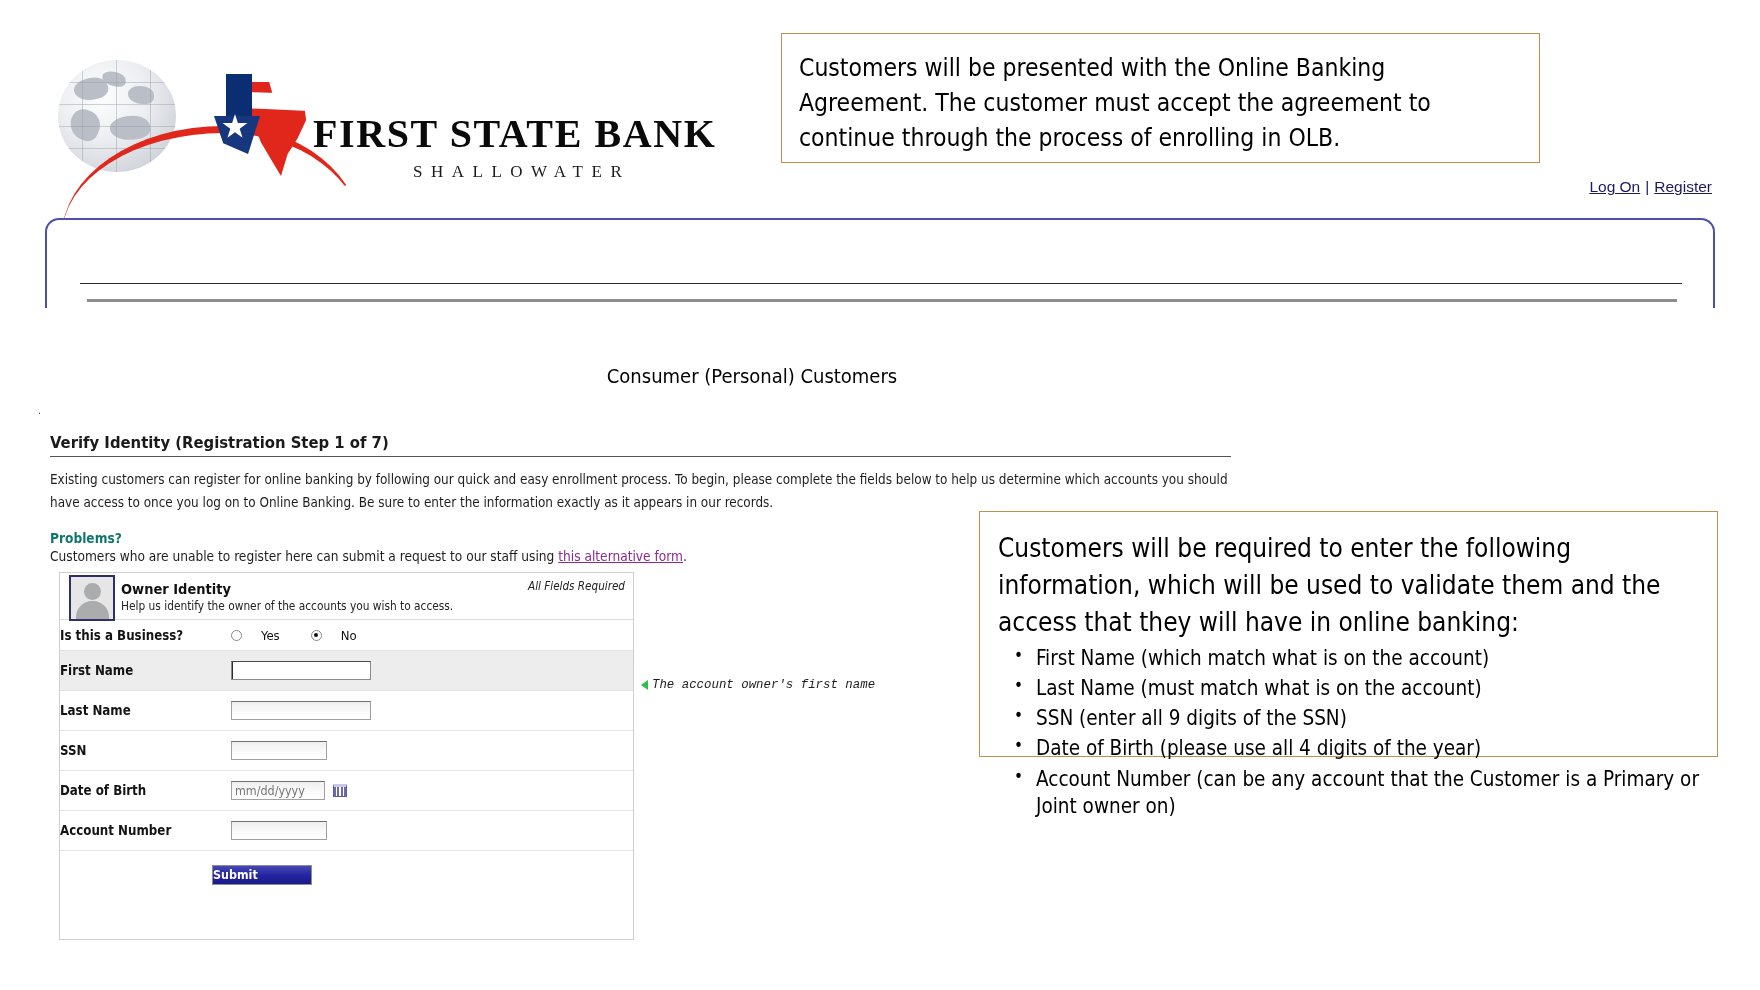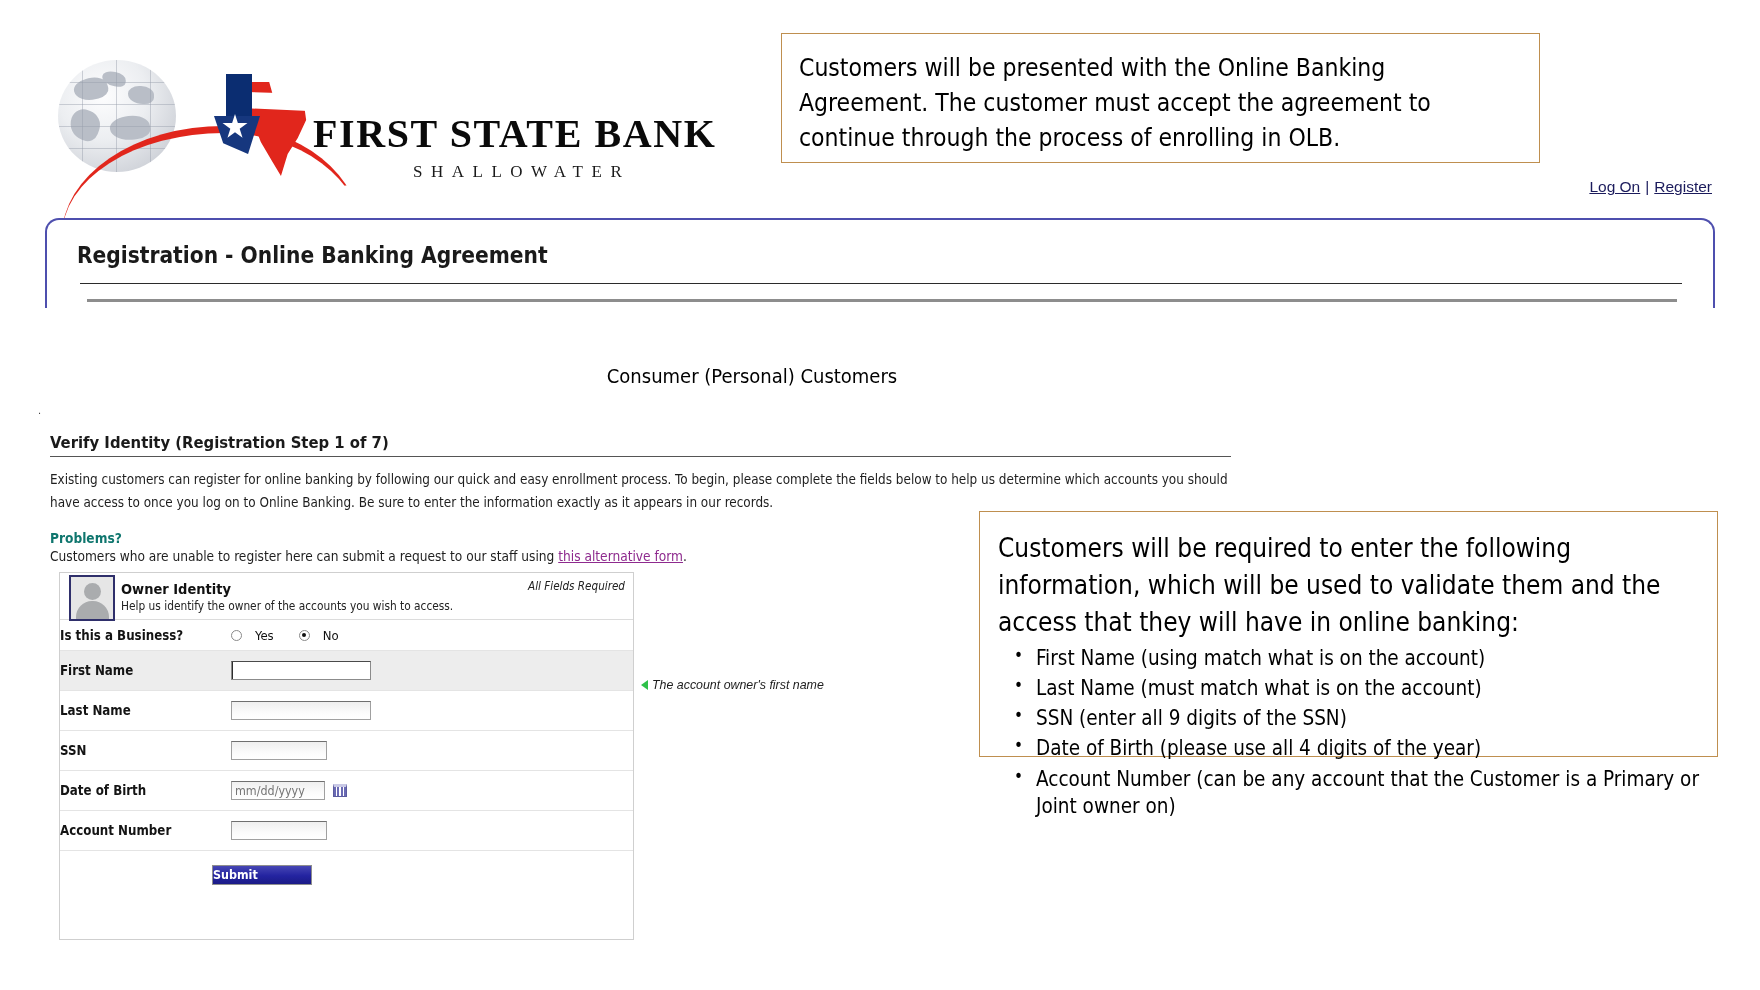--- a/index.html
+++ b/index.html
@@ -236,21 +236,21 @@
     font-size: 12.4px; color: #9d9d9d; padding: 0 3px;
   }
   .txt.w-wide { width: 140px; }
   .txt.w-mid { width: 96px; }
   .txt.w-dob { width: 94px; }
   .txt.focused {
     background: #ffffff; border-color: #8b8b8b; border-top-color: #4a4a4a;
     box-shadow: inset 1px 0 0 #2d2d2d;
   }
   .radio-group {
-    display: flex; align-items: center; gap: 13px;
+    display: flex; align-items: center; gap: 19px;
     font-family: "DejaVu Sans Condensed", "Liberation Sans Narrow", "Liberation Sans", sans-serif;
     font-size: 13px; color: #111;
   }
   .radio {
     width: 11px; height: 11px; border-radius: 50%;
     border: 1px solid #8a8a8a; background: #fff; display: inline-block;
     position: relative; flex: none;
   }
   .radio.on::after {
     content: ""; position: absolute; left: 2.5px; top: 2.5px;
@@ -272,21 +272,21 @@
     color: #ffffff;
     font-family: "DejaVu Sans Condensed", "Liberation Sans Narrow", "Liberation Sans", sans-serif;
     font-size: 12.4px; font-weight: bold; cursor: pointer;
     text-align: left; line-height: 18px;
   }
 
   
   #field-hint {
     position: absolute; left: 641px; top: 678px;
     display: flex; align-items: center; gap: 4px;
-    font-family: Liberation Sans, sans-serif;
+    font-family: Liberation Mono, monospace;
     font-size: 12.4px; font-style: italic; color: #1d1d1d; white-space: nowrap;
   }
   #hint-arrow {
     width: 0; height: 0; flex: none;
     border-top: 5px solid transparent; border-bottom: 5px solid transparent;
     border-right: 7px solid #2fc14a;
   }
 </style>
 </head>
 <body>
@@ -319,21 +319,20 @@
   <div id="bank-sub">SHALLOWATER</div>
 </div>
 
 <div class="callout" id="callout-top">Customers will be presented with the Online Banking Agreement.  The customer must accept the agreement to continue through the process of enrolling in OLB.</div>
 
 <div id="auth-links">
   <a href="#">Log On</a><span class="sep">|</span><a href="#">Register</a>
 </div>
 
 <div id="reg-panel">
-  <div id="reg-title">Registration - Online Banking Agreement</div>
   <div id="reg-rule"></div>
   <div id="reg-inner-top"></div>
 </div>
 
 <div id="consumer-heading">Consumer (Personal) Customers</div>
 <div id="tiny-dot">.</div>
 
 <div id="verify-title">Verify Identity (Registration Step 1 of 7)</div>
 <div id="verify-rule"></div>
 <div id="verify-body">Existing customers can register for online banking by following our quick and easy enrollment process. To begin, please complete the fields below to help us determine which accounts you should have access to once you log on to Online Banking. Be sure to enter the information exactly as it appears in our records.</div>
@@ -395,19 +394,19 @@
 </div>
 
 <div id="field-hint">
   <span id="hint-arrow"></span>
   <span>The account owner's first name</span>
 </div>
 
 <div class="callout" id="callout-bottom">
   <div class="lead">Customers will be required to enter the following information, which will be used to validate them and the access that they will have in online banking:</div>
   <ul>
-    <li>First Name (using match what is on the account)</li>
+    <li>First Name (which match what is on the account)</li>
     <li>Last Name (must match what is on the account)</li>
     <li>SSN (enter all 9 digits of the SSN)</li>
     <li>Date of Birth (please use all 4 digits of the year)</li>
     <li>Account Number (can be any account that the Customer is a Primary or Joint owner on)</li>
   </ul>
 </div>
 
 </body></html>

